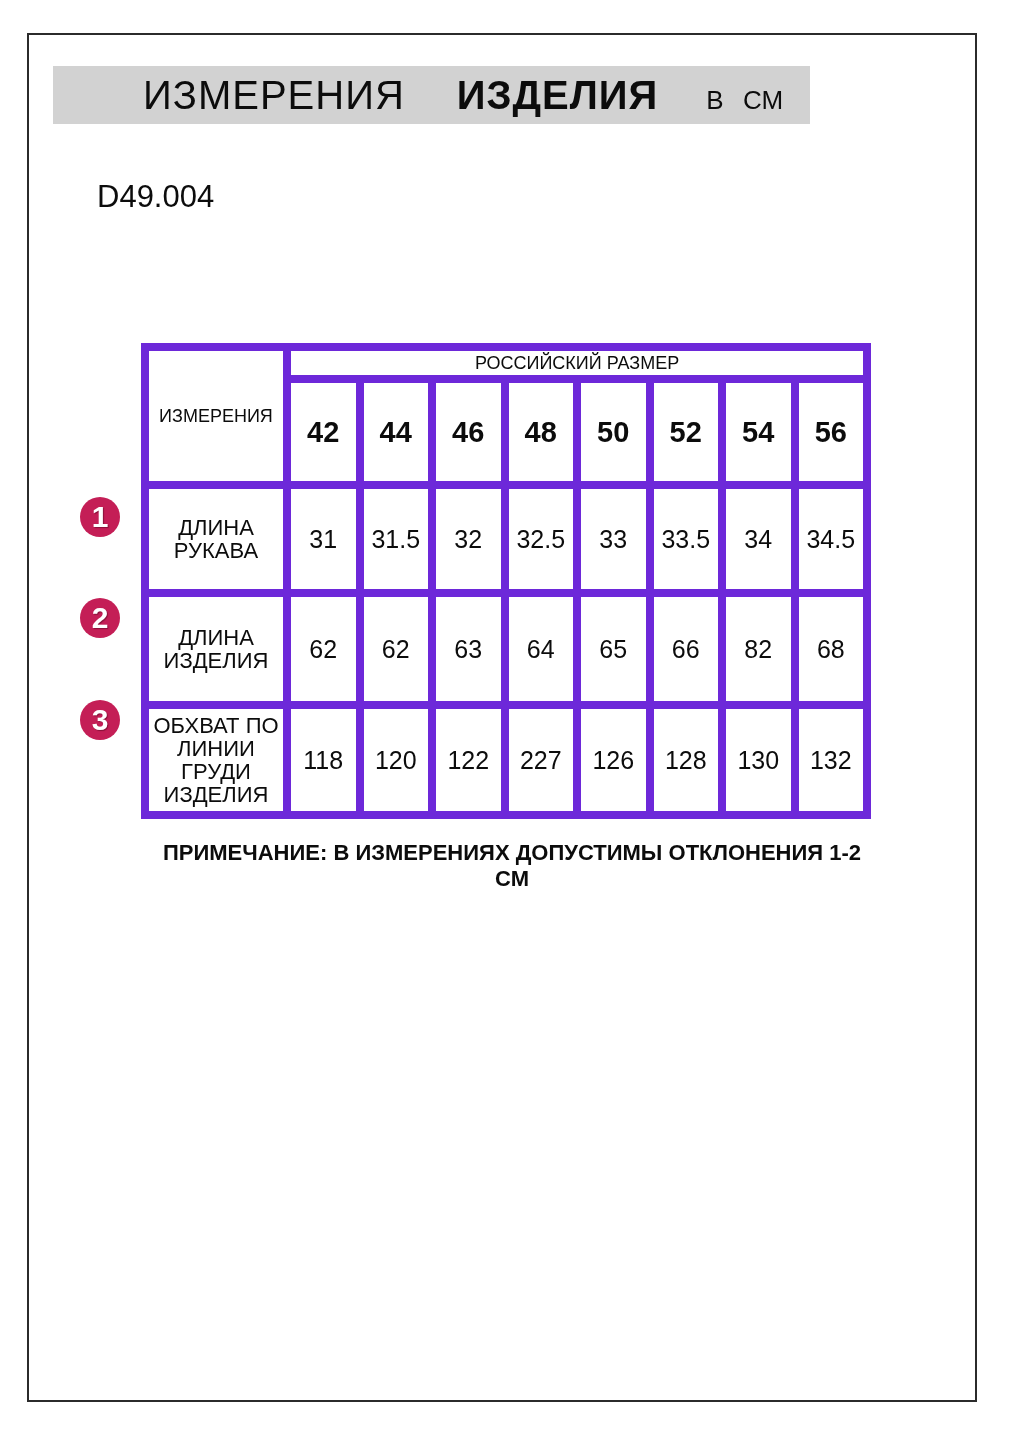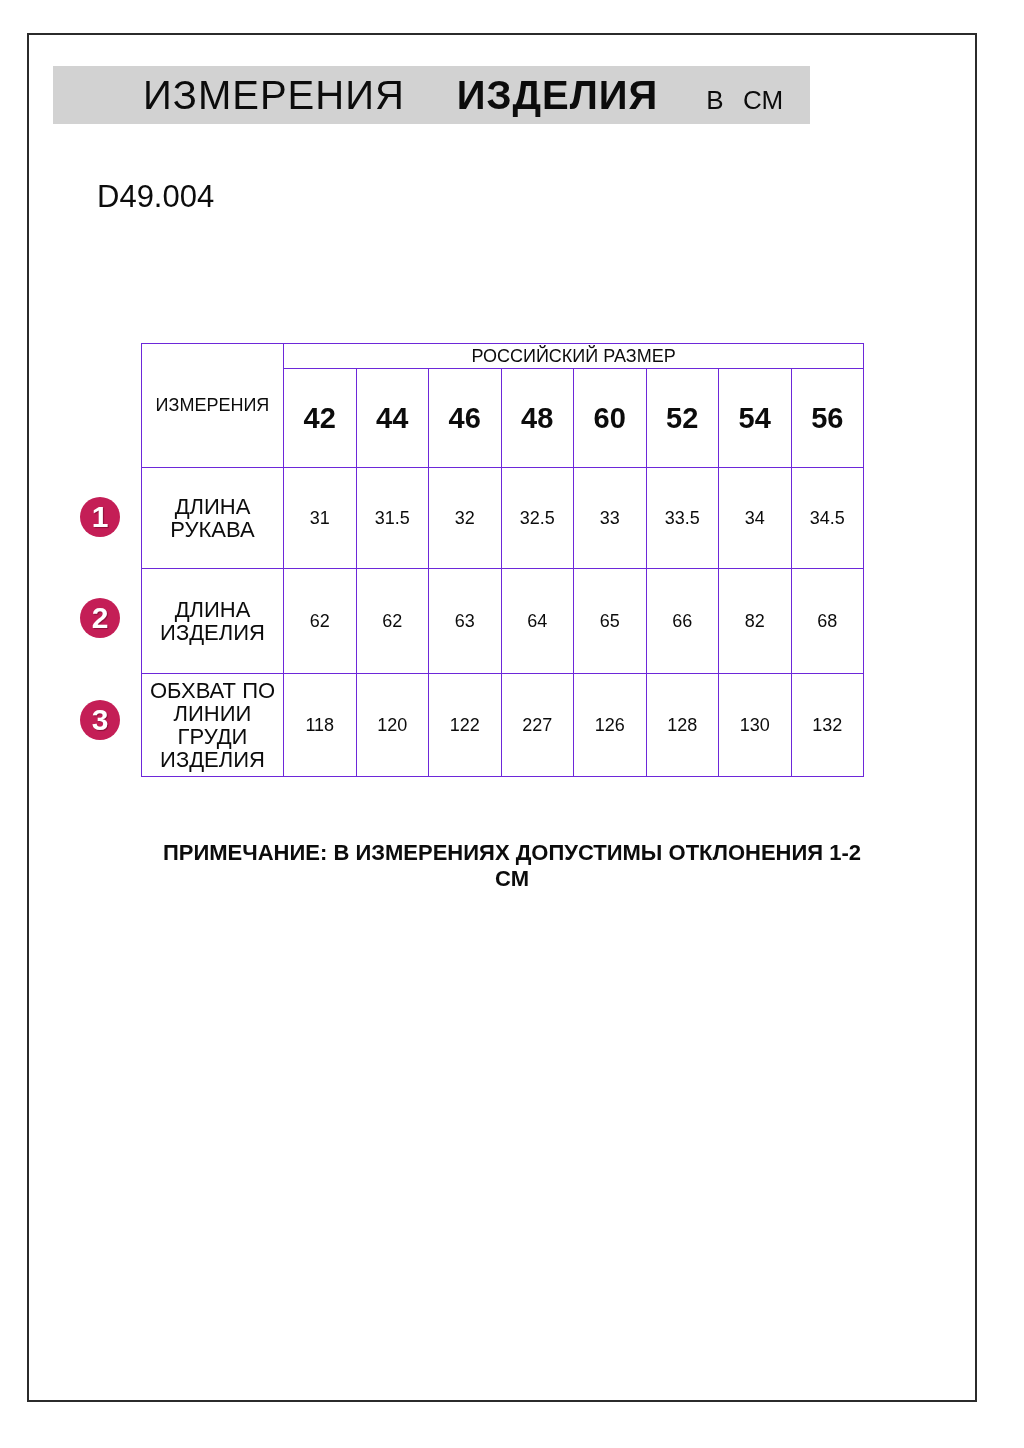--- a/index.html
+++ b/index.html
@@ -47,38 +47,38 @@
   }
 
   table.size-table {
     position:absolute;
     left:141px; top:343px;
     width:722px;
     border-collapse:collapse;
     table-layout:fixed;
   }
   .size-table th, .size-table td {
-    border:1px solid #6d28d9;
+    border:8px solid #6d28d9;
     text-align:center;
     vertical-align:middle;
     padding:0;
     font-weight:400;
     color:#0c0c0c;
   }
   .group-header   { height:24px; font-size:18px; line-height:22px; }
   .corner-header  { font-size:18px; }
   .size-cell      { height:98px; font-size:29px; font-weight:700 !important;margin-left:23px; }
   .row-sleeve td   { height:100px; }
   .row-length td   { height:104px; }
   .row-chest td    { height:102px; }
   .label-cell {
     font-size:22px; line-height:23px;
     white-space:pre-line;
   }
-  .value-cell { font-size:18px; }
+  .value-cell { font-size:25px; }
 
   .measure-badge {
     position:absolute;
     left:80px;
     width:40px; height:40px;
     border-radius:50%;
     background:#c41e56;
     color:#ffffff;
     font-size:30px; font-weight:700;
     text-align:center; line-height:40px;
@@ -126,21 +126,21 @@
     <tbody>
       <tr>
         <th class="corner-header" rowspan="2">ИЗМЕРЕНИЯ</th>
         <th class="group-header" colspan="8">РОССИЙСКИЙ РАЗМЕР</th>
       </tr>
       <tr>
         <th class="size-cell">42</th>
         <th class="size-cell">44</th>
         <th class="size-cell">46</th>
         <th class="size-cell">48</th>
-        <th class="size-cell">60</th>
+        <th class="size-cell">50</th>
         <th class="size-cell">52</th>
         <th class="size-cell">54</th>
         <th class="size-cell">56</th>
       </tr>
       <tr class="row-sleeve">
         <td class="label-cell">ДЛИНА РУКАВА</td>
         <td class="value-cell">31</td>
         <td class="value-cell">31.5</td>
         <td class="value-cell">32</td>
         <td class="value-cell">32.5</td>

